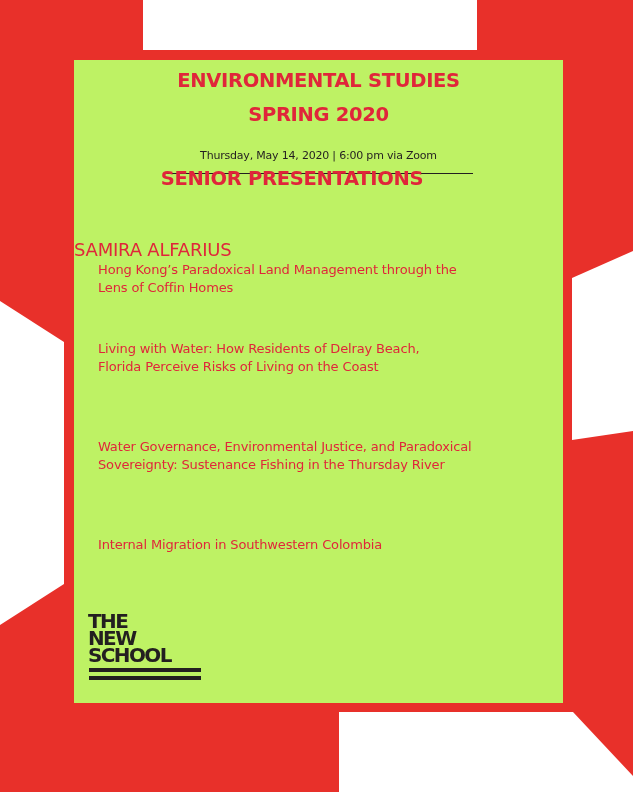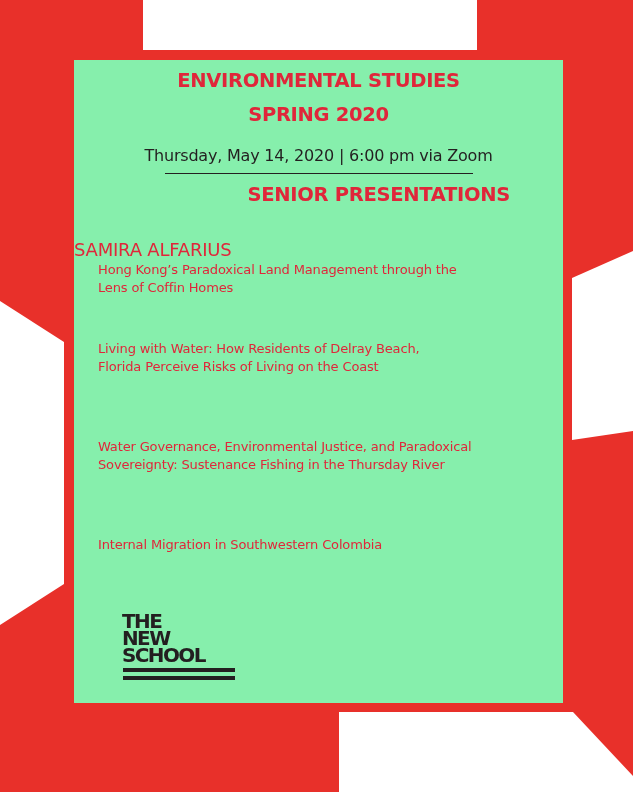--- a/index.html
+++ b/index.html
@@ -5,40 +5,40 @@
   html, body { margin: 0; padding: 0; }
   body {
     width: 633px; height: 805px; position: relative; overflow: hidden;
     background: #ffffff;
     font-family: "DejaVu Sans", sans-serif;
   }
   .bg-red { position: absolute; left: 0; top: 0; width: 633px; height: 792px; background: #e8302a; }
   .bg-shapes { position: absolute; left: 0; top: 0; width: 633px; height: 805px; }
   .card {
     position: absolute; left: 74px; top: 60px; width: 489px; height: 643px;
-    background: #86efac;
+    background: #bef264;
   }
   .title-line {
     position: absolute; left: 0; width: 489px; text-align: center;
     color: #e0263a; font-family: "DejaVu Sans", sans-serif; font-weight: bold;
     font-size: 19.5px; letter-spacing: -0.3px; line-height: 22px;
   }
   .subtitle {
     position: absolute; left: 0; width: 489px; top: 86px; text-align: center;
-    color: #231f20; font-size: 16px; line-height: 20px; letter-spacing: -0.2px;
+    color: #231f20; font-size: 11px; line-height: 20px; letter-spacing: -0.2px;
   }
   .divider { position: absolute; left: 91px; top: 113px; width: 308px; height: 1px; background: #231f20; }
   .section-head {
-    position: absolute; left: 0; width: 436px; top: 124px; text-align: right;
+    position: absolute; left: 0; width: 436px; top: 108px; text-align: center;
     color: #e0263a; font-weight: bold; font-size: 19.5px; line-height: 22px; letter-spacing: -0.3px;
   }
   .pres { position: absolute; left: 0; width: 587px; color: #e0263a; }
   .pres .name { font-size: 18px; line-height: 22px; font-weight: normal; letter-spacing: -0.2px; }
   .pres .topic { font-size: 13px; line-height: 17.5px; letter-spacing: -0.15px; padding-left: 24px; }
-  .logo { position: absolute; left: 14px; top: 553px; width: 114px; height: 78px; margin-left: 34px; }
+  .logo { position: absolute; left: 14px; top: 553px; width: 114px; height: 78px; }
   .logo-text {
     position: absolute; left: 0; top: 0; color: #231f20;
     font-family: "DejaVu Sans", sans-serif; font-weight: bold;
     font-size: 19px; line-height: 17px; letter-spacing: -1.5px;
     transform: scaleX(1.05); transform-origin: left top;
   }
   .logo-bar { position: absolute; left: 1px; width: 112px; height: 4px; background: #231f20; }
 </style>
 </head>
 <body>

